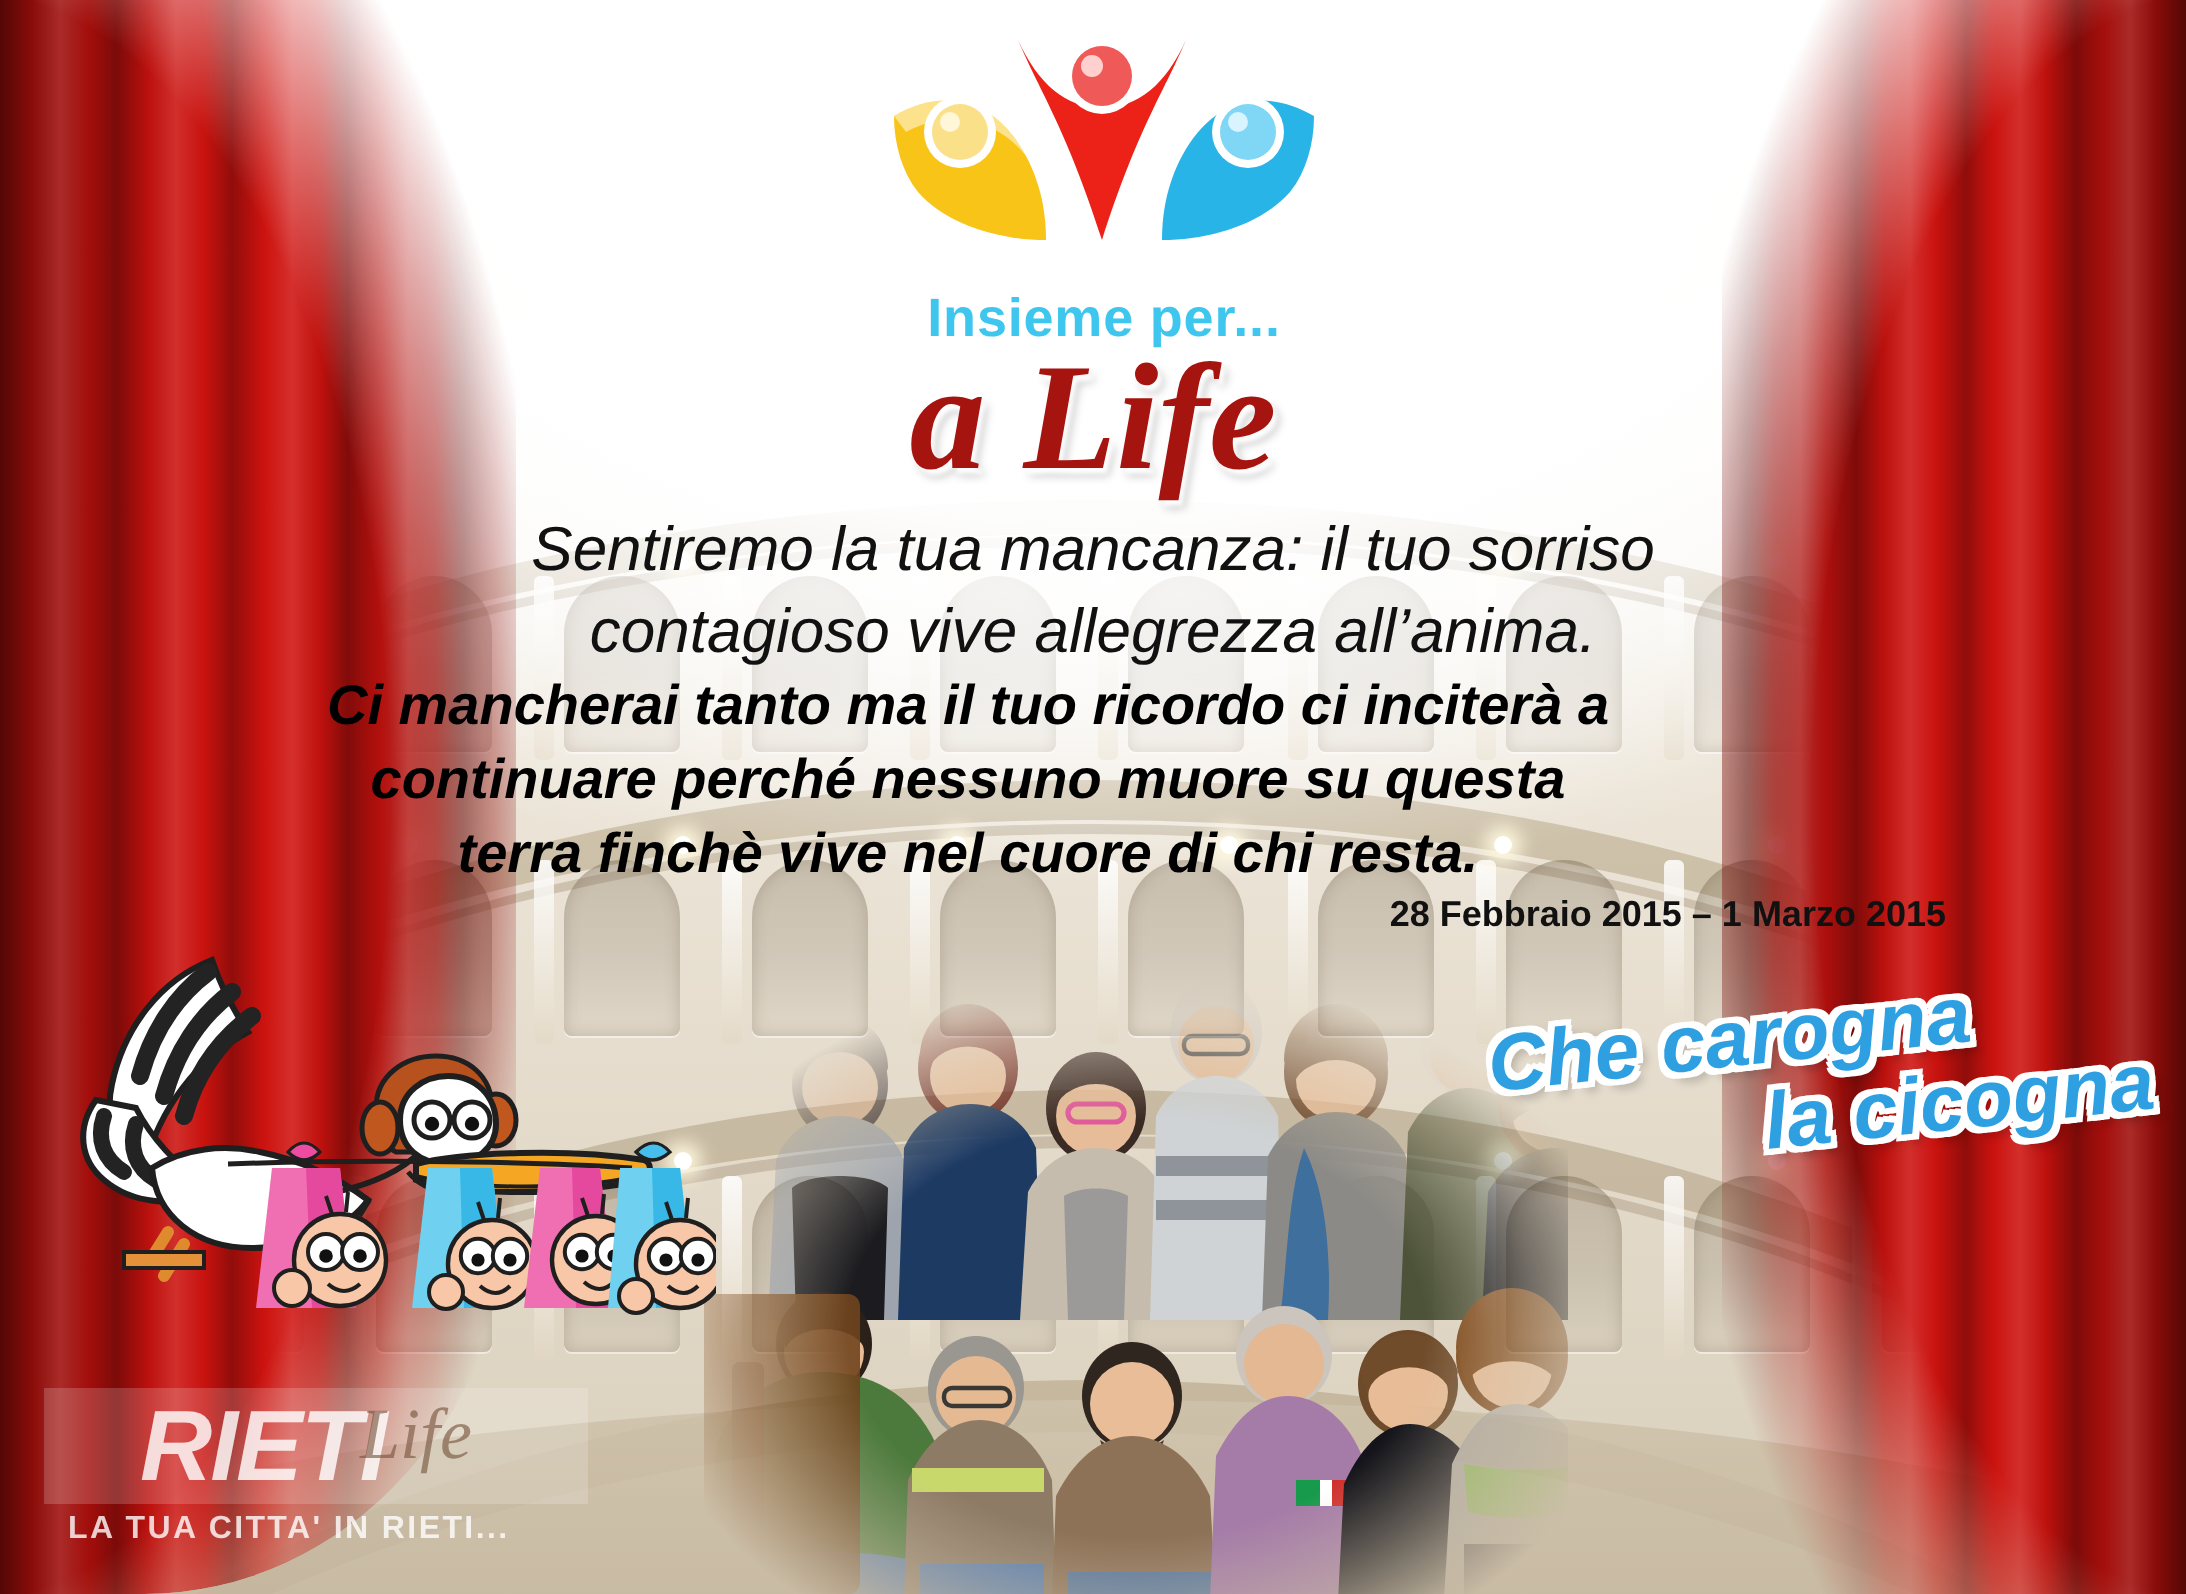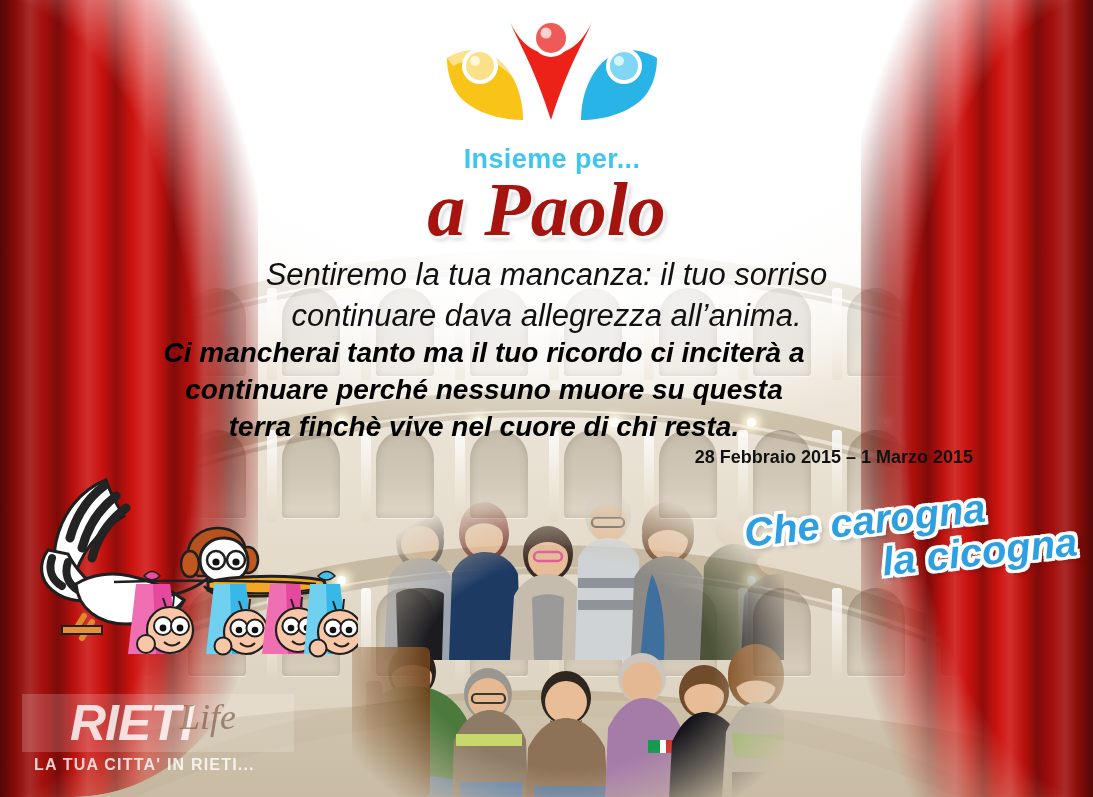--- a/index.html
+++ b/index.html
@@ -390,25 +390,25 @@
       <circle cx="182" cy="53" r="5" fill="#ddf6ff" opacity=".95"></circle>
 
       <path d="M72 12 C84 40 96 56 114 112 C132 56 144 40 156 12 C146 34 132 46 114 46 C96 46 82 34 72 12 Z" fill="#ec2118"></path>
       <circle cx="114" cy="30" r="19" fill="#ffffff"></circle>
       <circle cx="114" cy="30" r="15" fill="#ef5a58"></circle>
       <circle cx="109" cy="25" r="5.5" fill="#ffd7d5" opacity=".95"></circle>
     </svg>
     <div class="logo-word">Insieme per...</div>
   </div>
 
-  <div class="title">a Paolo</div>
+  <div class="title">a Life</div>
 
   <div class="subtitle">
     <div>Sentiremo la tua mancanza: il tuo sorriso</div>
-    <div>continuare dava allegrezza all’anima.</div>
+    <div>contagioso vive allegrezza all’anima.</div>
   </div>
 
   <div class="message">
     <div>Ci mancherai tanto ma il tuo ricordo ci inciterà a</div>
     <div>continuare perché nessuno muore su questa</div>
     <div>terra finchè vive nel cuore di chi resta.</div>
   </div>
 
   <div class="dates">28 Febbraio 2015 – 1 Marzo 2015</div>
 

